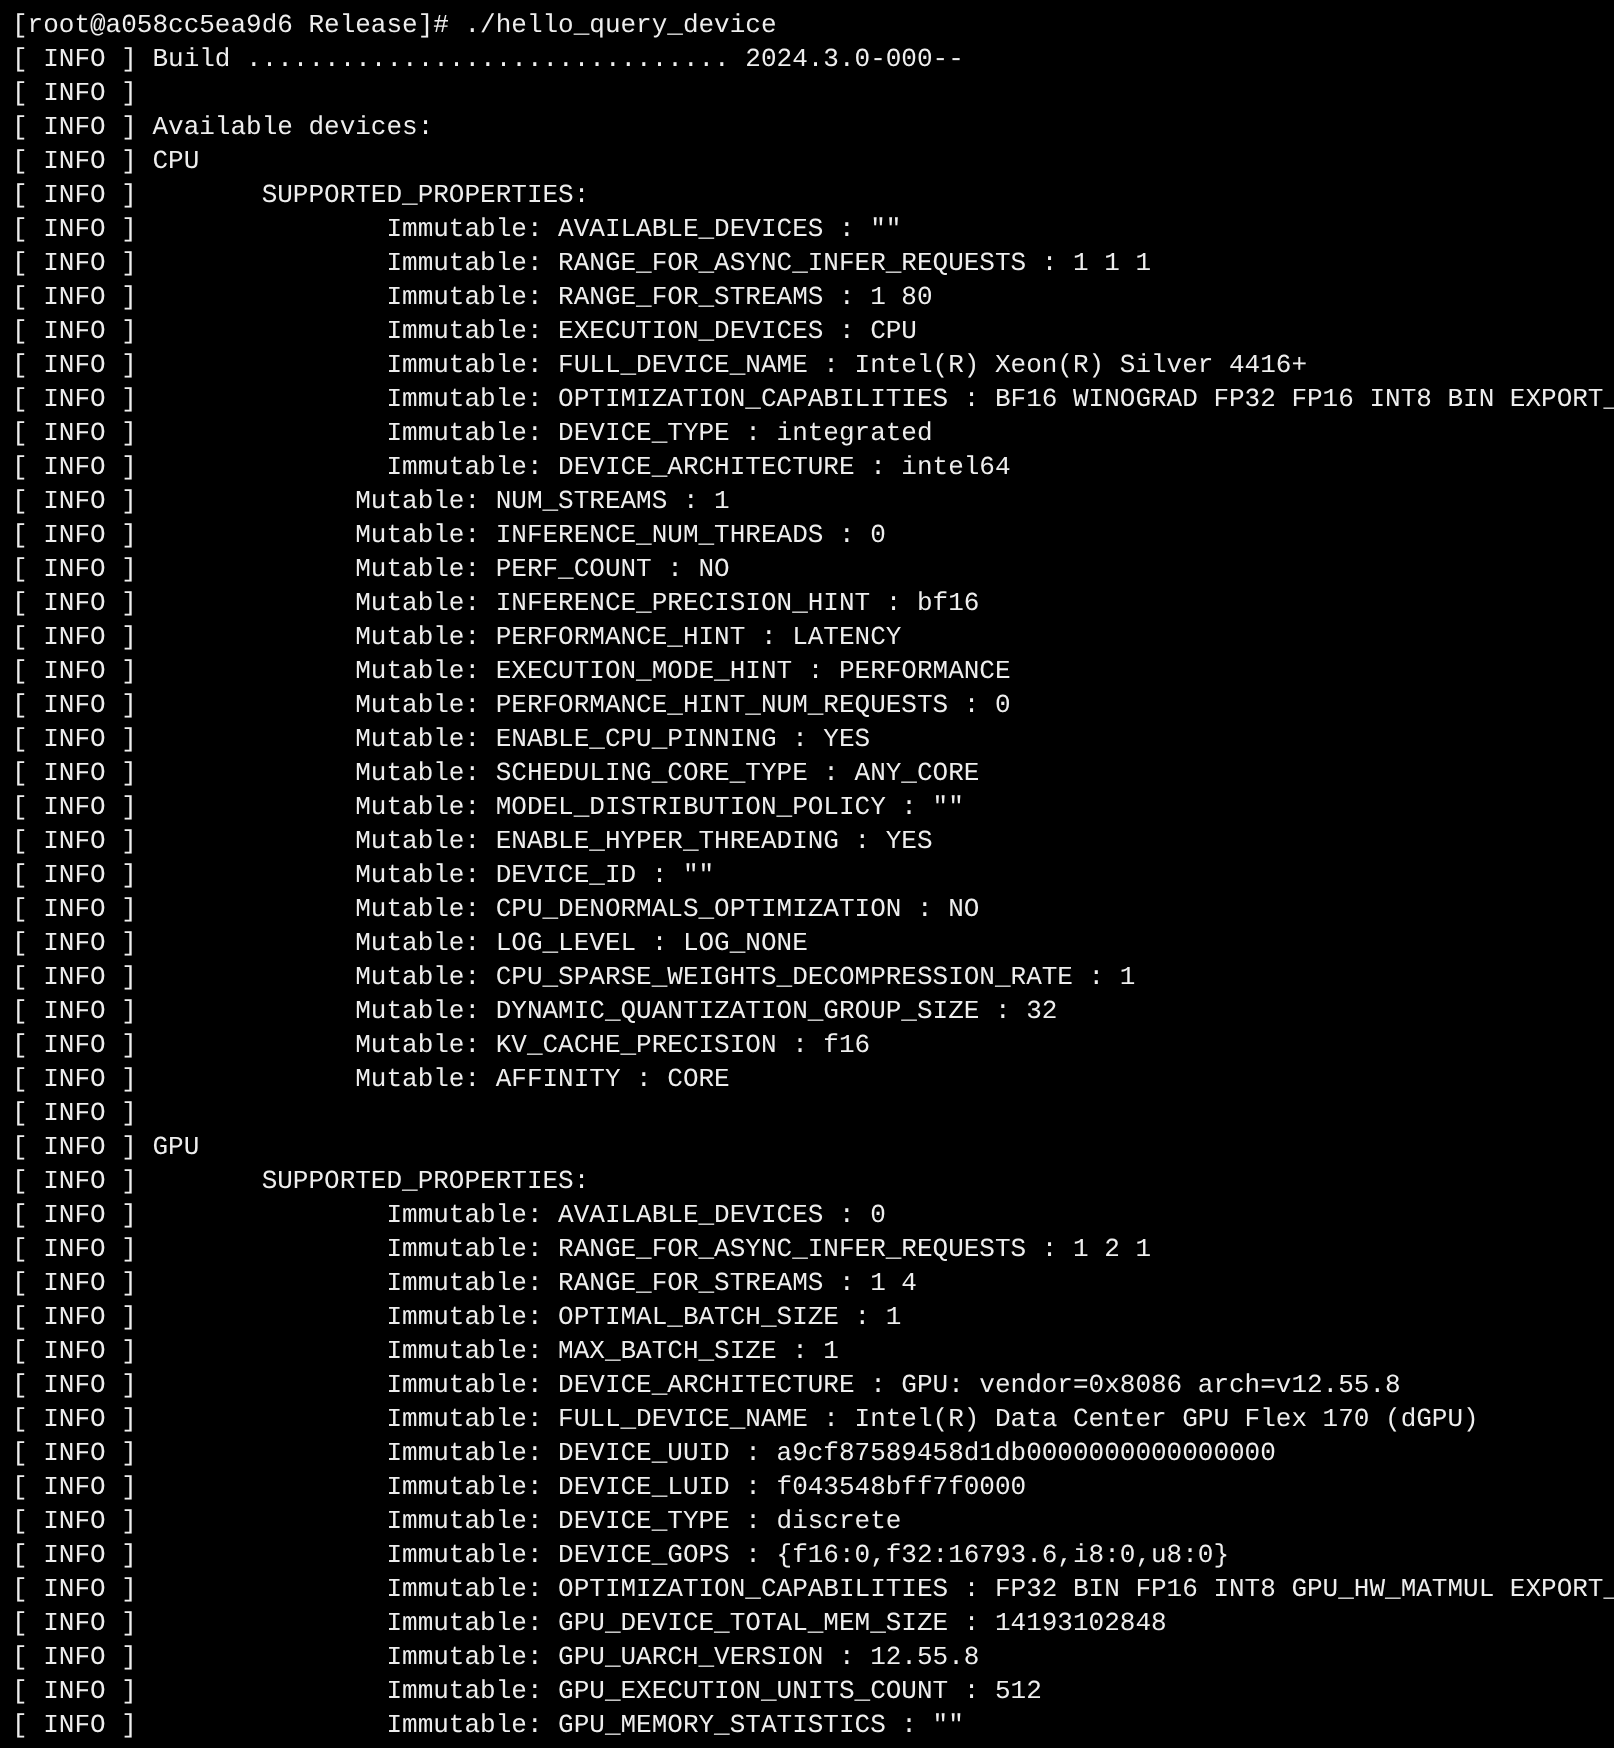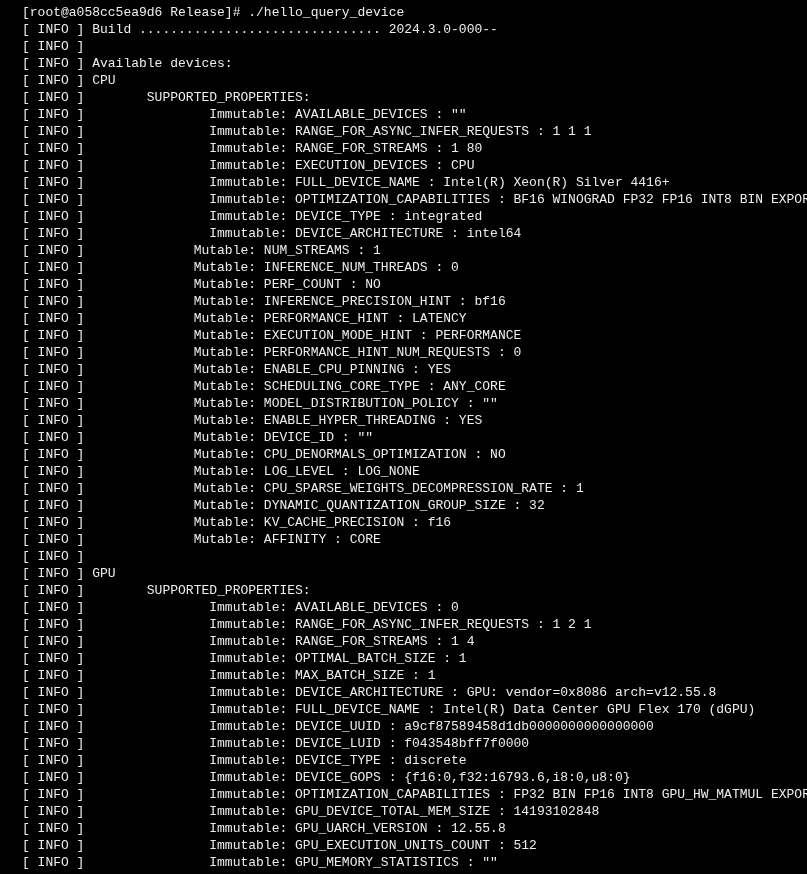--- a/index.html
+++ b/index.html
@@ -6,21 +6,21 @@
     margin: 0;
     padding: 0;
     background: #000;
     color: #eee;
     font-family: Consolas, "Liberation Mono", Menlo, monospace;
     font-size: 13px;
     line-height: 17px;
     width: 807px;
   }
   .terminal {
-    padding: 4px 22px;
+    padding: 4px 6px;
     white-space: pre;
   }
   .line { display: block; }
 </style>
 </head>
 <body>
 
 <div class="terminal" id="term"><span class="line">[root@a058cc5ea9d6 Release]# ./hello_query_device</span><span class="line">[ INFO ] Build ............................... 2024.3.0-000--</span><span class="line">[ INFO ] </span><span class="line">[ INFO ] Available devices:</span><span class="line">[ INFO ] CPU</span><span class="line">[ INFO ]        SUPPORTED_PROPERTIES:</span><span class="line">[ INFO ]                Immutable: AVAILABLE_DEVICES : ""</span><span class="line">[ INFO ]                Immutable: RANGE_FOR_ASYNC_INFER_REQUESTS : 1 1 1</span><span class="line">[ INFO ]                Immutable: RANGE_FOR_STREAMS : 1 80</span><span class="line">[ INFO ]                Immutable: EXECUTION_DEVICES : CPU</span><span class="line">[ INFO ]                Immutable: FULL_DEVICE_NAME : Intel(R) Xeon(R) Silver 4416+</span><span class="line">[ INFO ]                Immutable: OPTIMIZATION_CAPABILITIES : BF16 WINOGRAD FP32 FP16 INT8 BIN EXPORT_IMPORT</span><span class="line">[ INFO ]                Immutable: DEVICE_TYPE : integrated</span><span class="line">[ INFO ]                Immutable: DEVICE_ARCHITECTURE : intel64</span><span class="line">[ INFO ]              Mutable: NUM_STREAMS : 1</span><span class="line">[ INFO ]              Mutable: INFERENCE_NUM_THREADS : 0</span><span class="line">[ INFO ]              Mutable: PERF_COUNT : NO</span><span class="line">[ INFO ]              Mutable: INFERENCE_PRECISION_HINT : bf16</span><span class="line">[ INFO ]              Mutable: PERFORMANCE_HINT : LATENCY</span><span class="line">[ INFO ]              Mutable: EXECUTION_MODE_HINT : PERFORMANCE</span><span class="line">[ INFO ]              Mutable: PERFORMANCE_HINT_NUM_REQUESTS : 0</span><span class="line">[ INFO ]              Mutable: ENABLE_CPU_PINNING : YES</span><span class="line">[ INFO ]              Mutable: SCHEDULING_CORE_TYPE : ANY_CORE</span><span class="line">[ INFO ]              Mutable: MODEL_DISTRIBUTION_POLICY : ""</span><span class="line">[ INFO ]              Mutable: ENABLE_HYPER_THREADING : YES</span><span class="line">[ INFO ]              Mutable: DEVICE_ID : ""</span><span class="line">[ INFO ]              Mutable: CPU_DENORMALS_OPTIMIZATION : NO</span><span class="line">[ INFO ]              Mutable: LOG_LEVEL : LOG_NONE</span><span class="line">[ INFO ]              Mutable: CPU_SPARSE_WEIGHTS_DECOMPRESSION_RATE : 1</span><span class="line">[ INFO ]              Mutable: DYNAMIC_QUANTIZATION_GROUP_SIZE : 32</span><span class="line">[ INFO ]              Mutable: KV_CACHE_PRECISION : f16</span><span class="line">[ INFO ]              Mutable: AFFINITY : CORE</span><span class="line">[ INFO ] </span><span class="line">[ INFO ] GPU</span><span class="line">[ INFO ]        SUPPORTED_PROPERTIES:</span><span class="line">[ INFO ]                Immutable: AVAILABLE_DEVICES : 0</span><span class="line">[ INFO ]                Immutable: RANGE_FOR_ASYNC_INFER_REQUESTS : 1 2 1</span><span class="line">[ INFO ]                Immutable: RANGE_FOR_STREAMS : 1 4</span><span class="line">[ INFO ]                Immutable: OPTIMAL_BATCH_SIZE : 1</span><span class="line">[ INFO ]                Immutable: MAX_BATCH_SIZE : 1</span><span class="line">[ INFO ]                Immutable: DEVICE_ARCHITECTURE : GPU: vendor=0x8086 arch=v12.55.8</span><span class="line">[ INFO ]                Immutable: FULL_DEVICE_NAME : Intel(R) Data Center GPU Flex 170 (dGPU)</span><span class="line">[ INFO ]                Immutable: DEVICE_UUID : a9cf87589458d1db0000000000000000</span><span class="line">[ INFO ]                Immutable: DEVICE_LUID : f043548bff7f0000</span><span class="line">[ INFO ]                Immutable: DEVICE_TYPE : discrete</span><span class="line">[ INFO ]                Immutable: DEVICE_GOPS : {f16:0,f32:16793.6,i8:0,u8:0}</span><span class="line">[ INFO ]                Immutable: OPTIMIZATION_CAPABILITIES : FP32 BIN FP16 INT8 GPU_HW_MATMUL EXPORT_IMPORT</span><span class="line">[ INFO ]                Immutable: GPU_DEVICE_TOTAL_MEM_SIZE : 14193102848</span><span class="line">[ INFO ]                Immutable: GPU_UARCH_VERSION : 12.55.8</span><span class="line">[ INFO ]                Immutable: GPU_EXECUTION_UNITS_COUNT : 512</span><span class="line">[ INFO ]                Immutable: GPU_MEMORY_STATISTICS : ""</span></div>
 
 </body></html>

